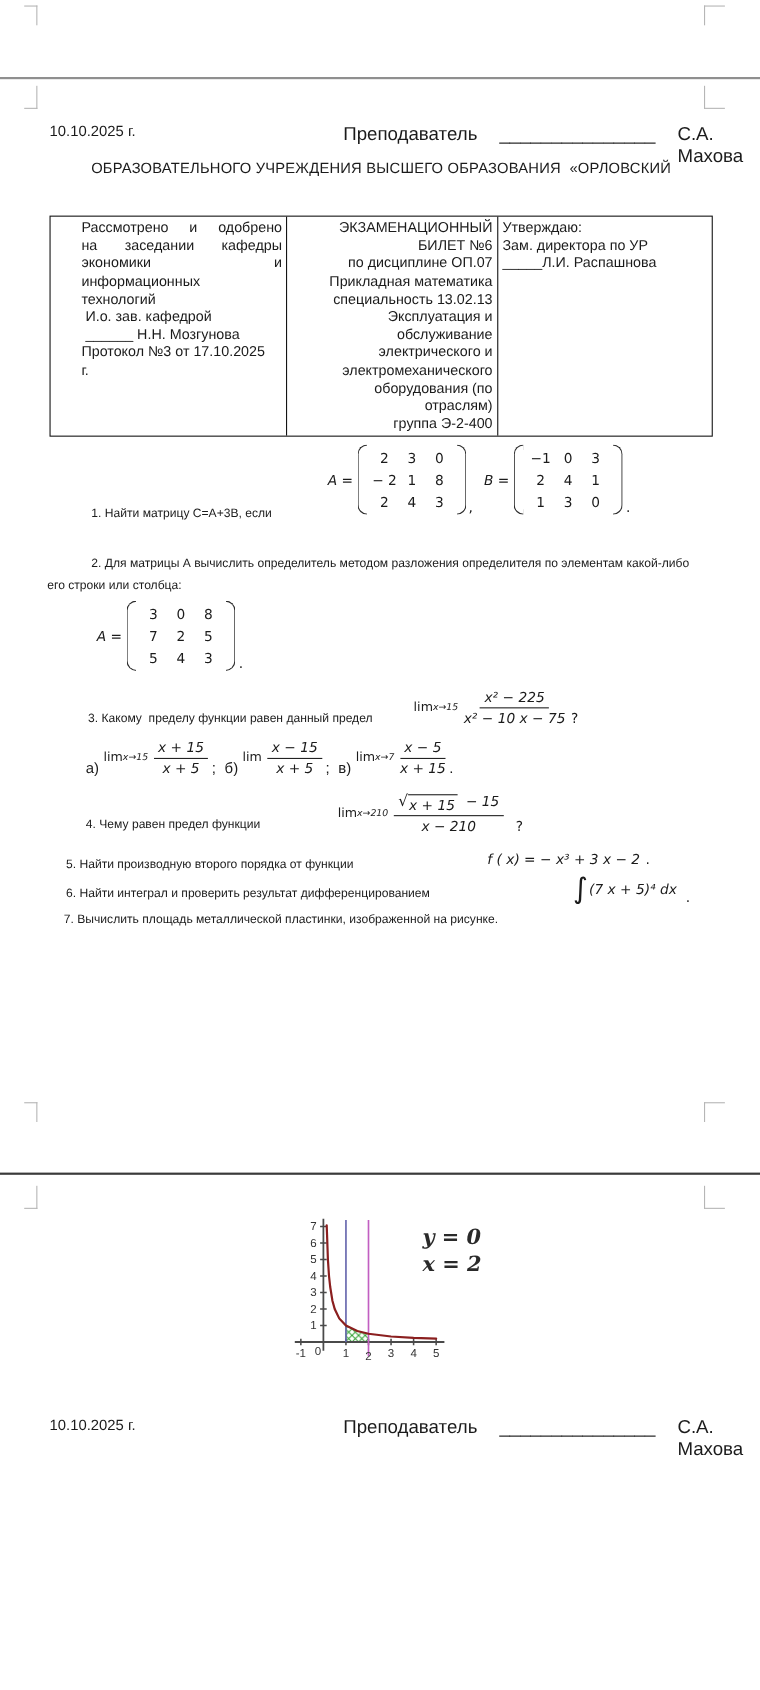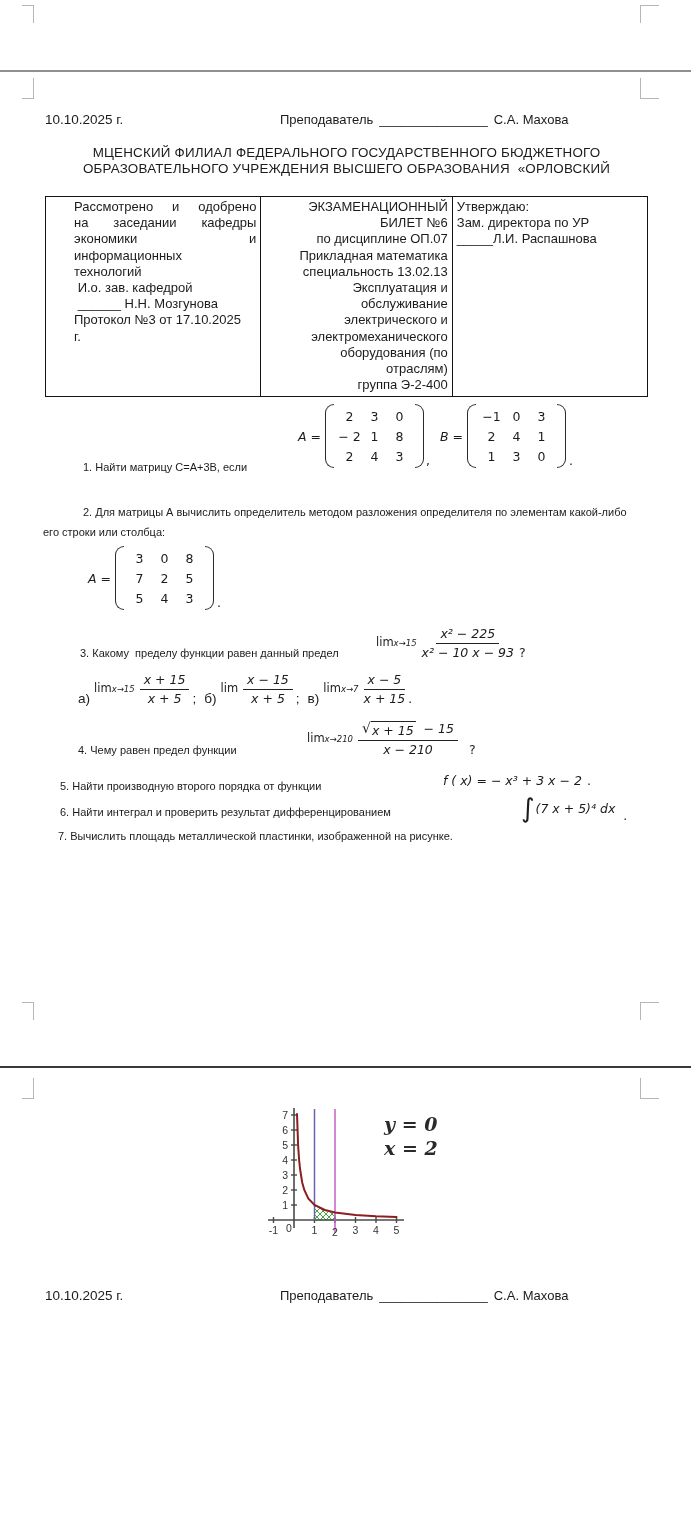--- a/index.html
+++ b/index.html
@@ -11,21 +11,21 @@
   .sep{position:absolute;left:0;width:691px;background:#8f8f8f;height:1.5px;}
   .sep.dark{background:#3a3a3a;height:2px;}
   
   .cm{position:absolute;}
   .cm.ne{border-top:1.5px solid #b6b6b6;border-right:1.5px solid #b6b6b6;}
   .cm.nw{border-top:1.5px solid #b6b6b6;border-left:1.5px solid #b6b6b6;}
   .cm.se{border-bottom:1.5px solid #b6b6b6;border-right:1.5px solid #b6b6b6;}
   .cm.sw{border-bottom:1.5px solid #b6b6b6;border-left:1.5px solid #b6b6b6;}
   
   .hdr{font-size:13.5px;text-align:center;}
-  .hgrp{display:flex;gap:6px;font-size:13px;}
+  .hgrp{display:flex;gap:20px;font-size:17px;margin-left:32px;}
   
   .title{width:603px;text-align:center;font-size:13.4px;line-height:16px;letter-spacing:.2px;}
   
   .tbl{display:flex;border:1.6px solid #141414;width:603px;box-sizing:border-box;}
   .tc{box-sizing:border-box;padding:2px 4px 3px 4px;font-size:13px;line-height:16.2px;}
   .tc1{width:200px;border-right:1.6px solid #141414;margin-left:24px;}
   .tc2{width:200px;border-right:1.6px solid #141414;text-align:right;}
   .tc3{width:203px;}
   .jl{text-align:justify;text-align-last:justify;}
   
@@ -66,21 +66,20 @@
 <div class="cm sw abs" style="left:640px;top:78px;width:18px;height:20px;"></div>
 
 <div class="abs hdr" style="left:45px;top:112px;">10.10.2025 г.</div>
 <div class="abs hgrp" style="left:280px;top:112px;">
   <span class="t">Преподаватель</span>
   <span class="t">_______________</span>
   <span class="t">С.А. Махова</span>
 </div>
 
 <div class="abs title" style="left:45px;top:145px;">
-  <div class="t">МЦЕНСКИЙ ФИЛИАЛ ФЕДЕРАЛЬНОГО ГОСУДАРСТВЕННОГО БЮДЖЕТНОГО</div>
   <div class="t">ОБРАЗОВАТЕЛЬНОГО УЧРЕЖДЕНИЯ ВЫСШЕГО ОБРАЗОВАНИЯ  «ОРЛОВСКИЙ</div>
 </div>
 
 <div class="abs tbl" style="left:45px;top:196px;">
   <div class="tc tc1">
     <div class="t jl">Рассмотрено и одобрено</div>
     <div class="t jl">на заседании кафедры</div>
     <div class="t jl">экономики и</div>
     <div class="t">информационных</div>
     <div class="t">технологий</div>
@@ -188,21 +187,21 @@
 </div>
 
 <div class="abs qtext t" style="left:80px;top:647px;">3. Какому  пределу функции равен данный предел</div>
 <div class="abs math limg" style="left:376px;top:626px;">
   <span class="limcol">
     <span class="lim">lim</span>
     <span class="limsub">x→15</span>
   </span>
   <span class="frac">
     <span class="num t">x² − 225</span>
-    <span class="den t">x² − 10 x − 93</span>
+    <span class="den t">x² − 10 x − 75</span>
   </span>
   <span class="tail">?</span>
 </div>
 <div class="abs opts" style="left:78px;top:672px;">
   <span class="optlabel" style="align-self:flex-end;">а)</span>
   <span class="math limg">
     <span class="limcol">
         <span class="lim">lim</span>
         <span class="limsub">x→15</span>
       </span>

